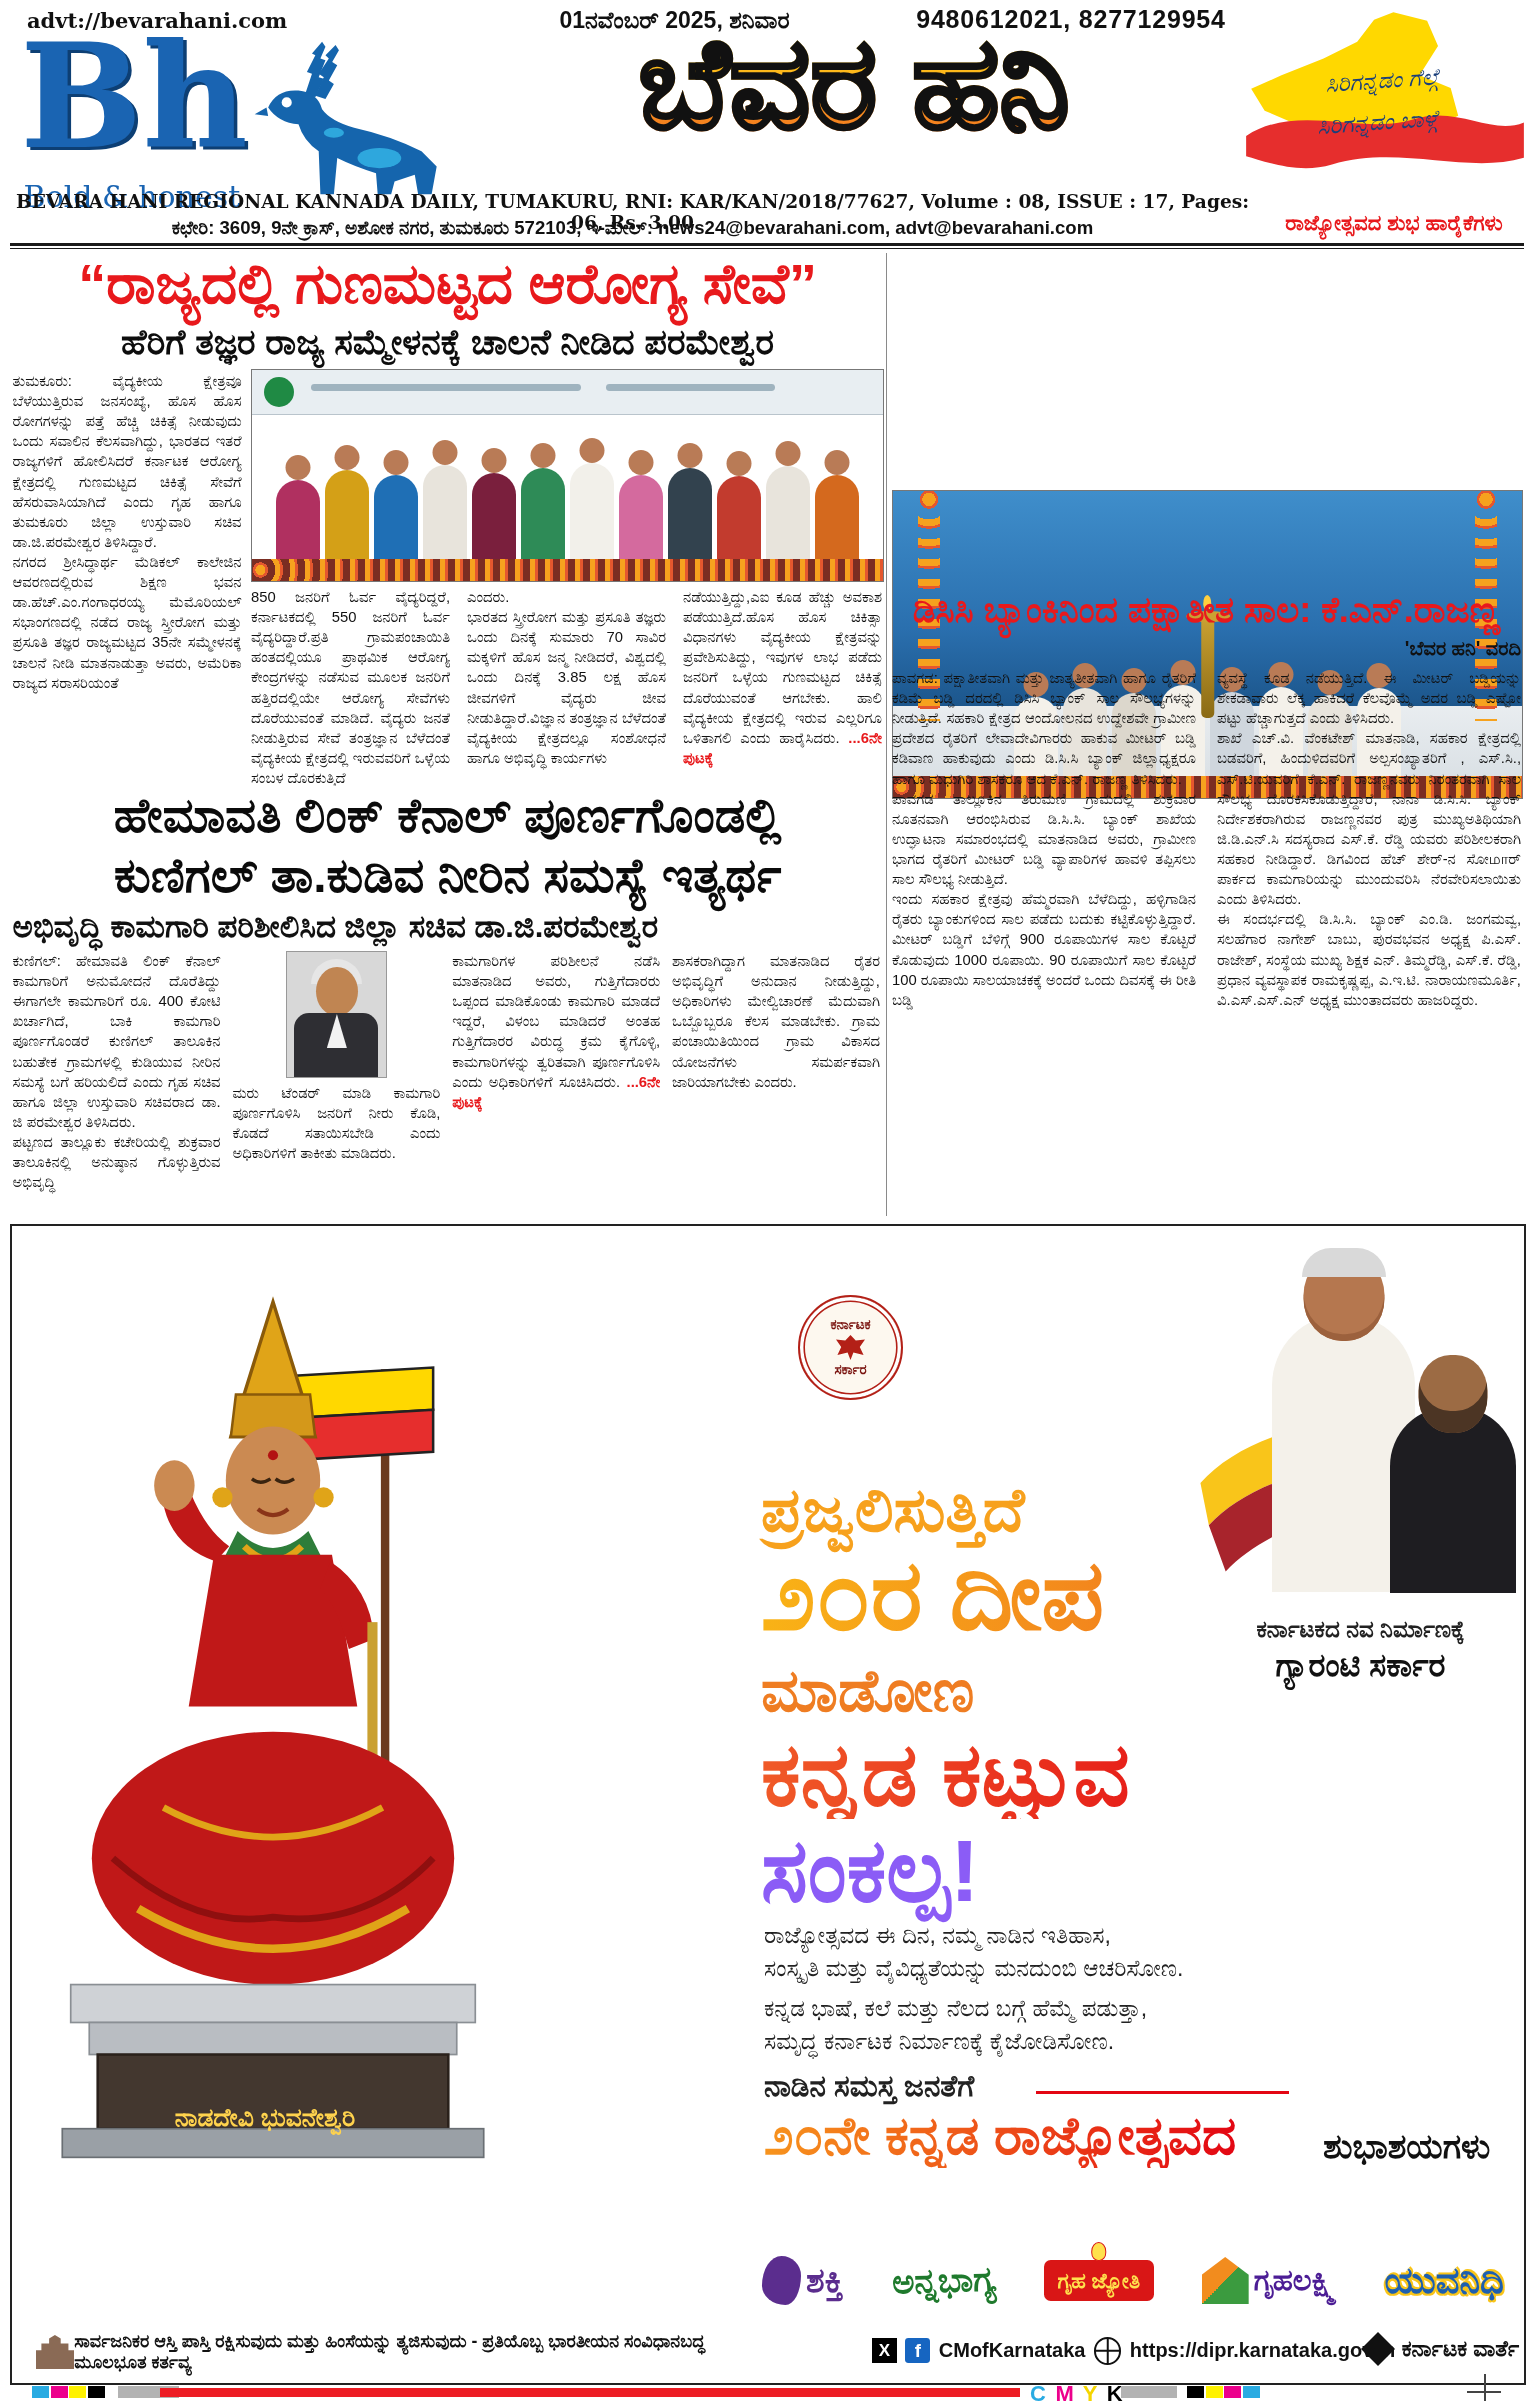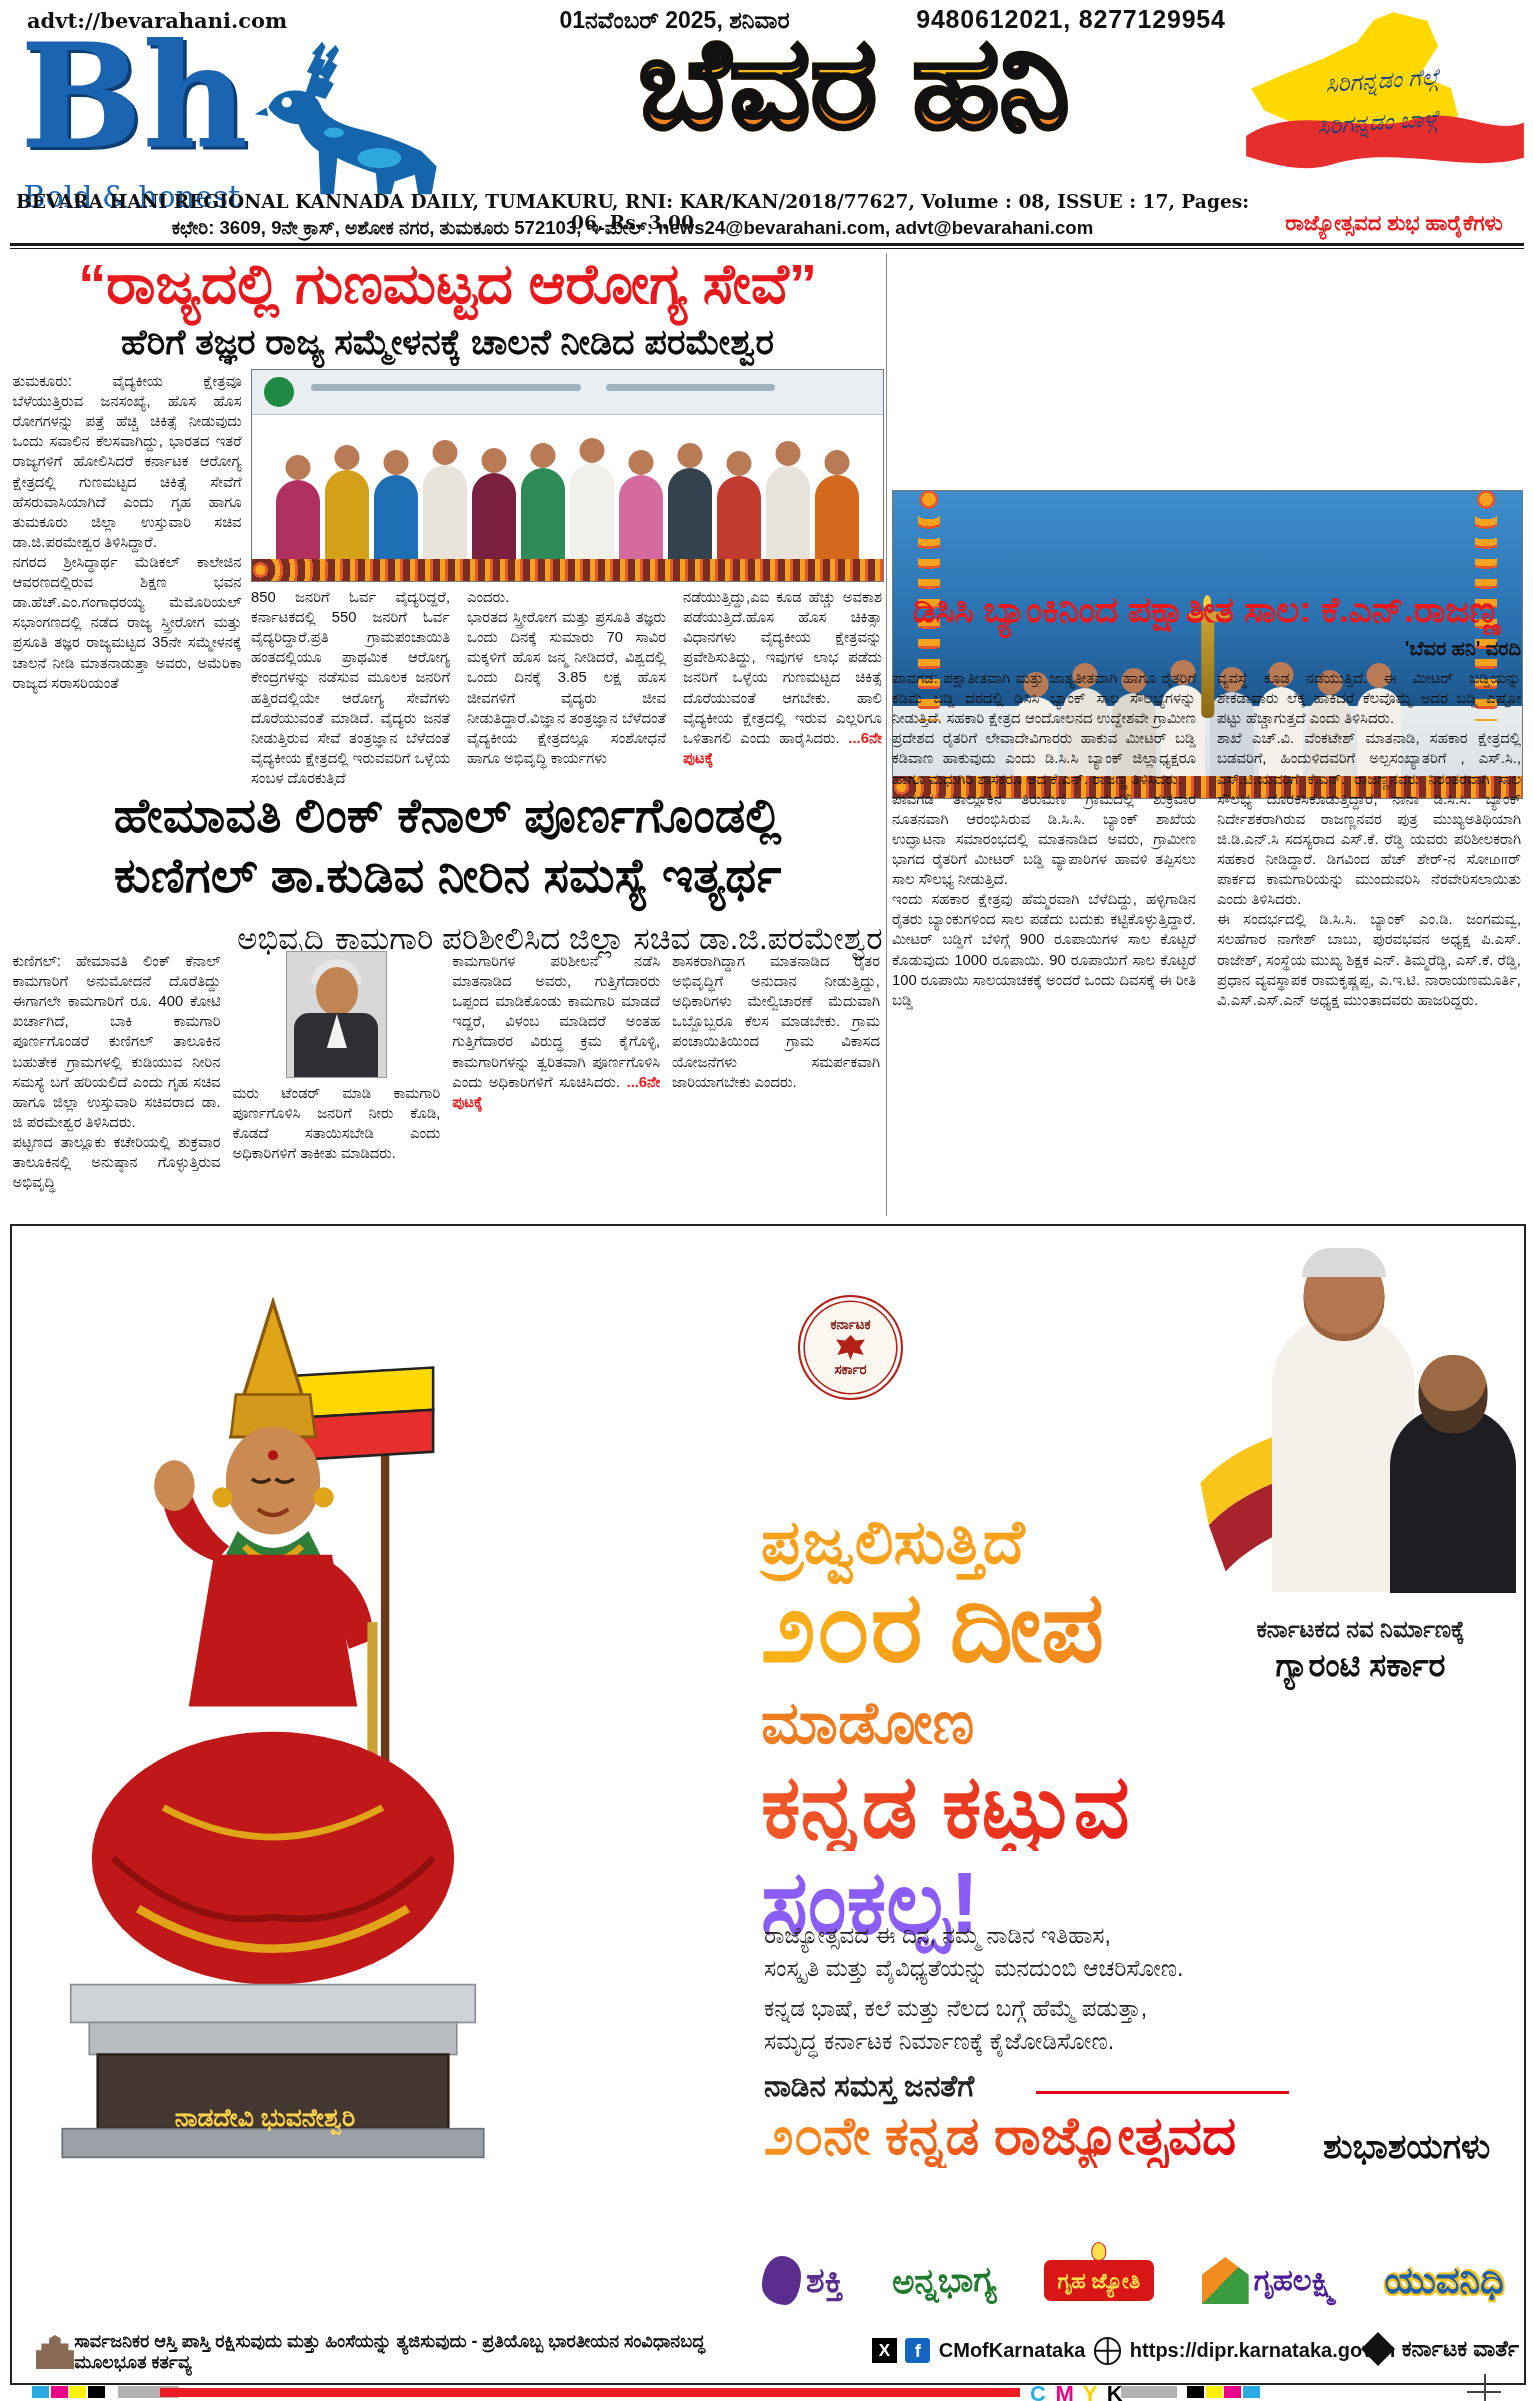--- a/index.html
+++ b/index.html
@@ -31,21 +31,21 @@
   .cols-under{left:251px;top:587px;width:631px;height:199px;display:flex;gap:17px;}
   .cols-under .c{width:199px;height:199px;}
   .cont-mark{color:#e8191c;font-weight:bold;}
   .vdiv{left:886px;top:253px;width:0.8px;height:963px;background:#8a8a8a;}
   .photo2{left:892px;top:277px;width:629px;height:307px;}
   .h2-red{left:892px;top:589px;width:629px;text-align:center;font-weight:900;font-size:36px;color:#e8191c;}
   .byline{left:892px;top:637px;width:629px;text-align:right;font-weight:bold;font-size:19.4px;}
   .colB1{left:892px;top:668px;width:304px;height:548px;}
   .colB2{left:1217px;top:668px;width:304px;height:548px;}
   .h3-line{left:12.6px;top:788px;width:870px;text-align:center;font-weight:900;font-size:48px;color:#0b0b0b;line-height:1.18;}
-  .h3-sub{left:12.6px;top:909px;width:870px;text-align:right;font-weight:400;font-size:31px;margin-top:12px;}
+  .h3-sub{left:12.6px;top:909px;width:870px;text-align:left;font-weight:700;font-size:31px;}
   .cols-canal{left:12.6px;top:951px;width:870px;height:263px;display:flex;gap:11.8px;}
   .cols-canal .c{width:208px;height:263px;}
   .portrait{width:99px;height:125px;background:#d8d8d8;border:0.8px solid #999;margin:0 auto 5px auto;position:relative;overflow:hidden;}
   .portrait .hair{position:absolute;left:24.5px;top:6.7px;width:51px;height:25px;border-radius:25px 25px 0 0;background:#e6e6e6;}
   .portrait .face{position:absolute;left:29px;top:15px;width:42px;height:49px;border-radius:50%;background:#c08552;}
   .portrait .suit{position:absolute;left:7.6px;top:61px;width:84px;height:64px;border-radius:15px 15px 0 0;background:#2e2e33;}
   .portrait .shirt{position:absolute;left:40px;top:62px;width:20px;height:34px;background:#f2f2f2;clip-path:polygon(50% 0,0 100%,100% 100%);}
   
   .ph{position:relative;overflow:hidden;border:0.8px solid #777;}
   .ph1-bg{position:absolute;inset:0;background:linear-gradient(180deg,#93a0ac 0%,#play 0%,#6a7682 30%,#454f59 60%,#2b333b 100%);}
@@ -70,21 +70,21 @@
     background:radial-gradient(ellipse 60% 45% at 45% 30%,#ffd800 0 60%,transparent 62%),
                radial-gradient(ellipse 55% 40% at 35% 62%,#f8b616 0 60%,transparent 62%),
                radial-gradient(ellipse 50% 35% at 30% 86%,#e23r 0,transparent 0),
                radial-gradient(ellipse 52% 33% at 32% 85%,#e62e2d 0 60%,transparent 62%);
     filter:blur(1.7px);}
   .plaque{position:absolute;left:101px;top:877px;width:304px;text-align:center;color:#ffd34d;font-weight:bold;font-size:25px;}
   .emblem{position:absolute;left:786px;top:69px;width:101px;height:101px;border-radius:50%;border:2.5px solid #b32017;
           box-shadow:inset 0 0 0 3.4px #fff,inset 0 0 0 5px #b32017;display:flex;flex-direction:column;align-items:center;justify-content:center;gap:1.7px;background:#fdf8ef;}
   .emblem .t{font-size:13.5px;font-weight:bold;color:#7a1410;}
   .emblem .crest{width:29px;height:25px;background:#b32017;clip-path:polygon(50% 0,68% 22%,100% 18%,82% 48%,95% 80%,60% 70%,50% 100%,40% 70%,5% 80%,18% 48%,0 18%,32% 22%);}
-  .ad-lines{position:absolute;left:749px;top:253px;width:540px;line-height:1.02;margin-top:32px;}
+  .ad-lines{position:absolute;left:749px;top:253px;width:540px;line-height:1.02;}
   .ad-l1{font-size:61px;font-weight:900;color:#f7a11d;}
   .ad-l2{font-size:98px;font-weight:900;background:linear-gradient(90deg,#f9b316,#ef6b21);-webkit-background-clip:text;background-clip:text;color:transparent;margin-top:5px;}
   .ad-l3{font-size:59px;font-weight:900;color:#ef7d22;margin-top:15px;}
   .ad-l4{font-size:88px;font-weight:900;background:linear-gradient(90deg,#f05a28,#e30613);-webkit-background-clip:text;background-clip:text;color:transparent;margin-top:8.4px;}
   .ad-l5{font-size:88px;font-weight:900;color:#8b5cf6;margin-top:6.7px;}
   .leaders{position:absolute;left:1180px;top:80px;width:337px;height:396px;}
   .ribbon{position:absolute;left:0;top:76px;width:320px;height:219px;}
   .cm{position:absolute;left:80px;top:8.4px;width:143px;height:278px;background:#f4f1ea;border-radius:72px 72px 0 0;}
   .cm::before{content:"";position:absolute;left:50%;top:-61px;transform:translateX(-50%);width:81px;height:88px;border-radius:48%;background:#b5774f;box-shadow:inset 0 -6.7px 0 #9c613d;}
   .cm::after{content:"";position:absolute;left:50%;top:-66px;transform:translateX(-50%);width:84px;height:29px;border-radius:42px 42px 0 0;background:#d9d9d9;}

